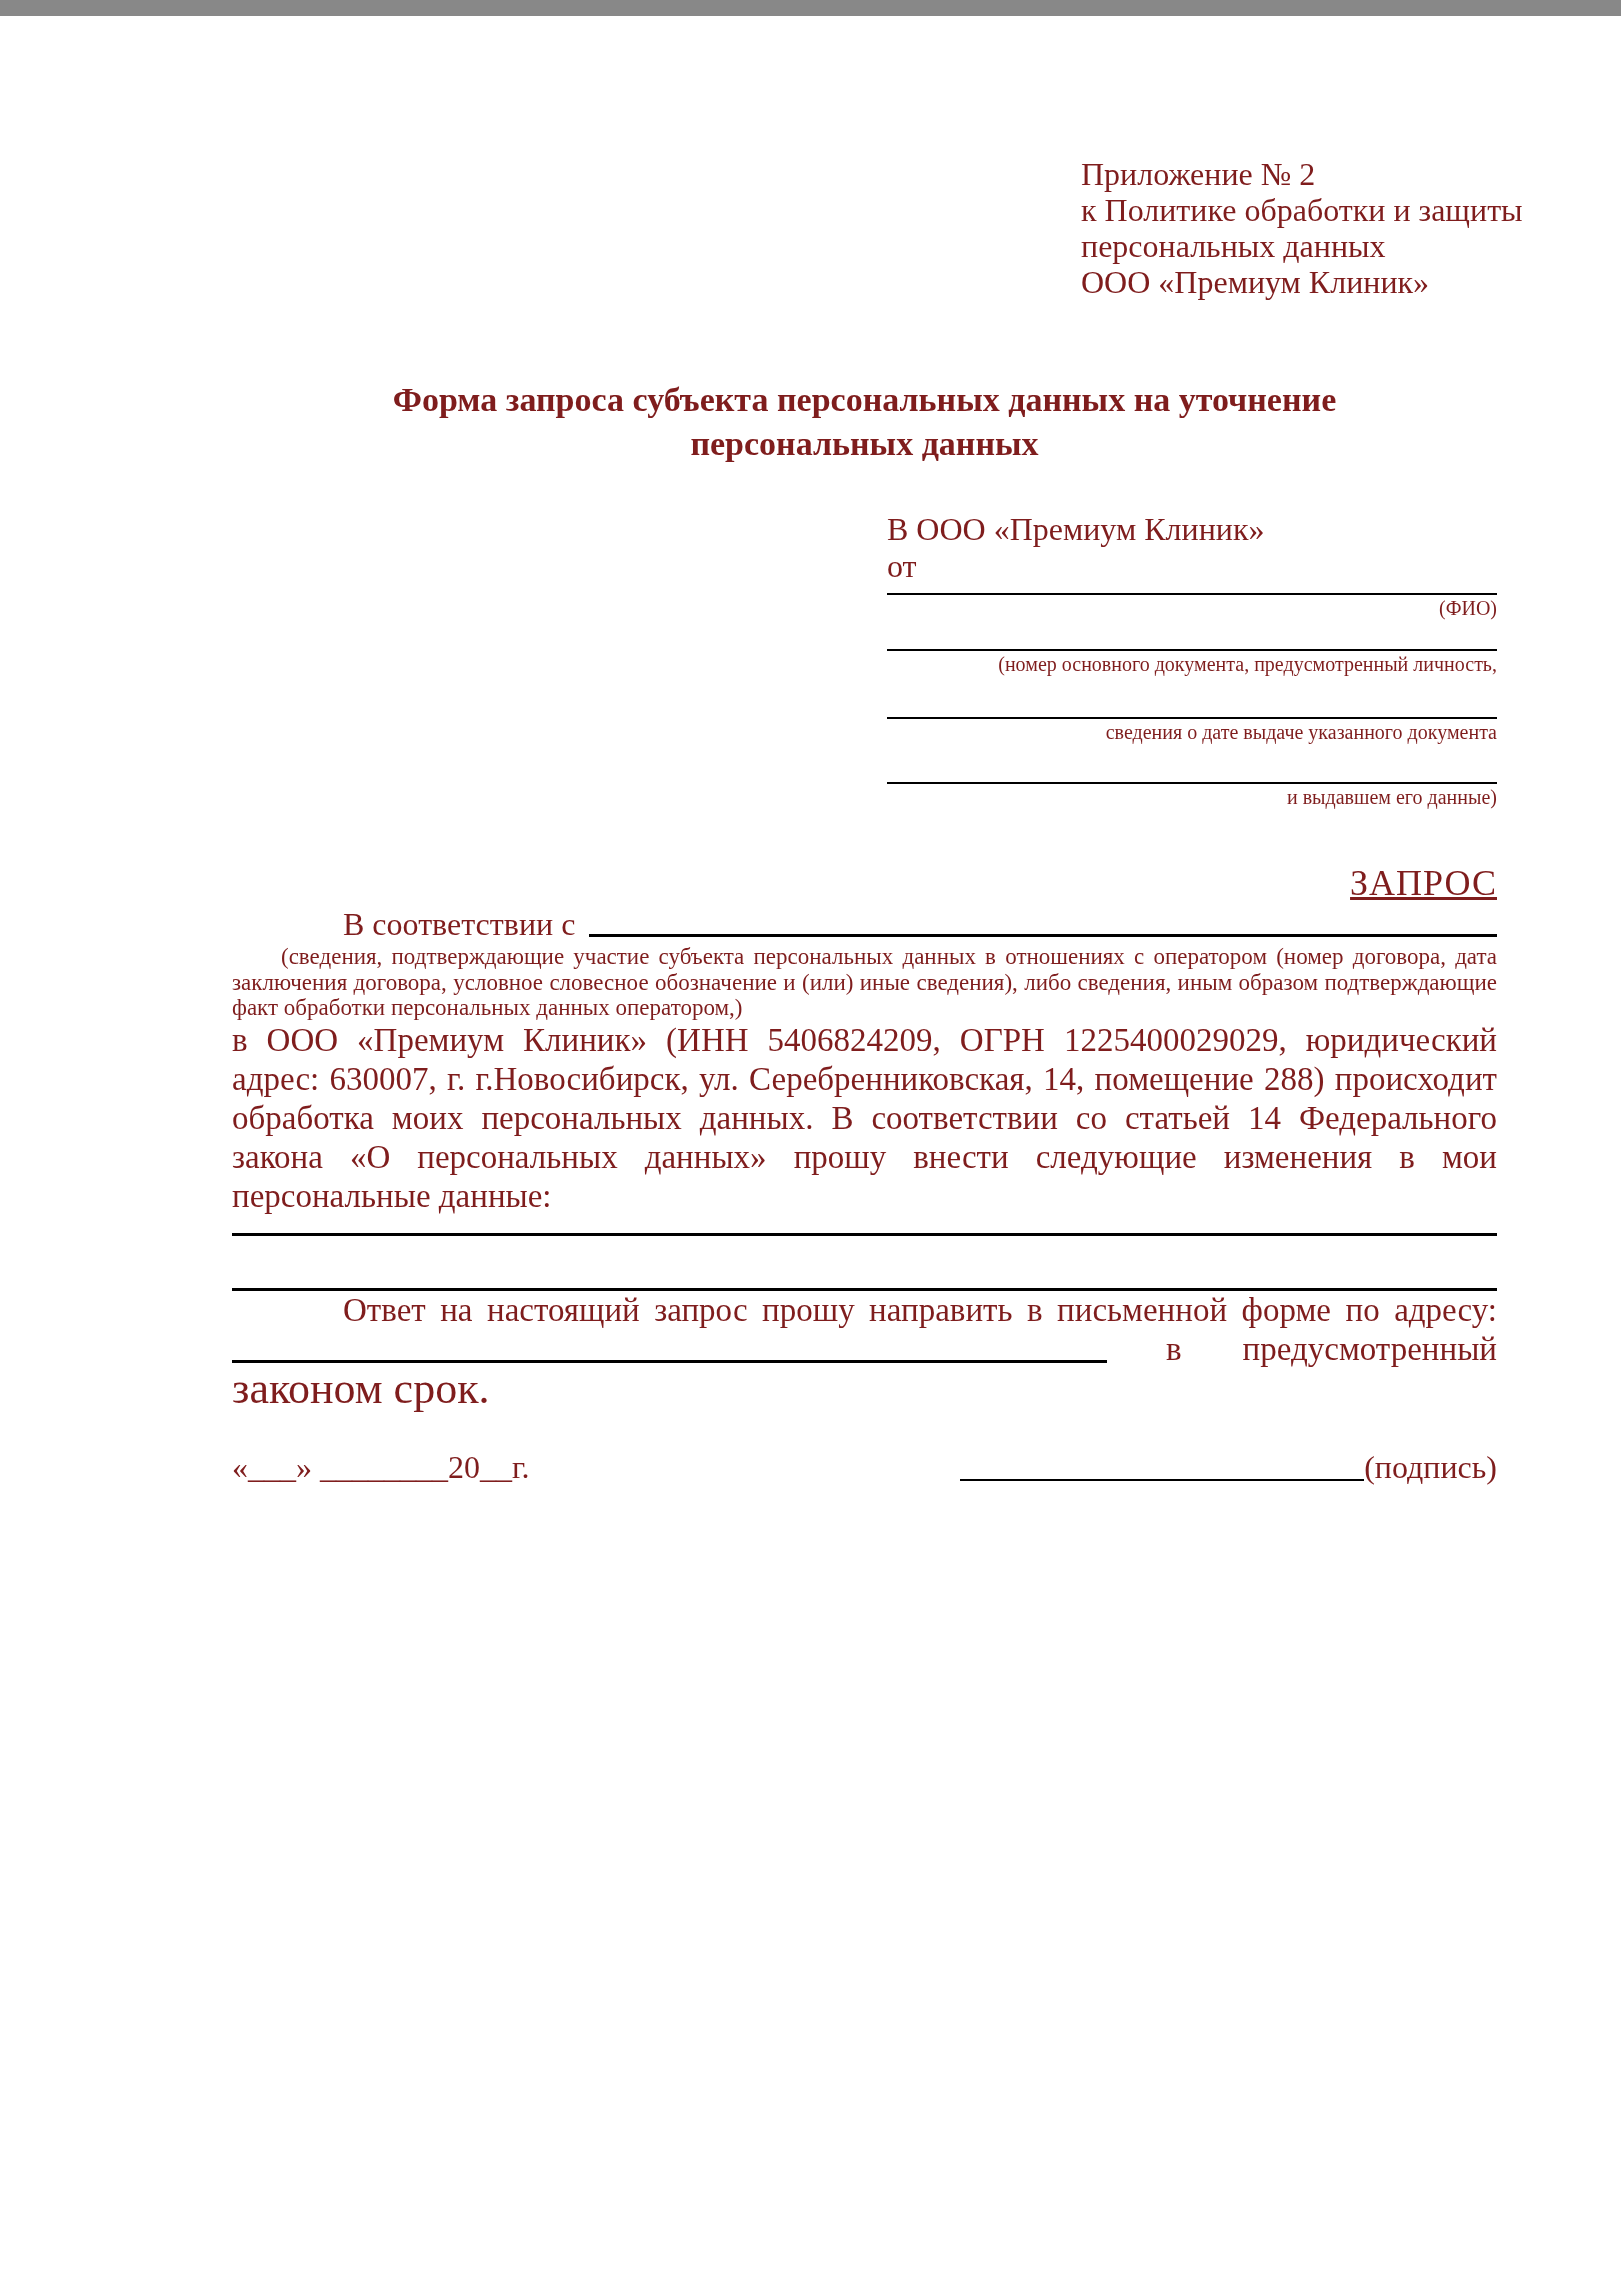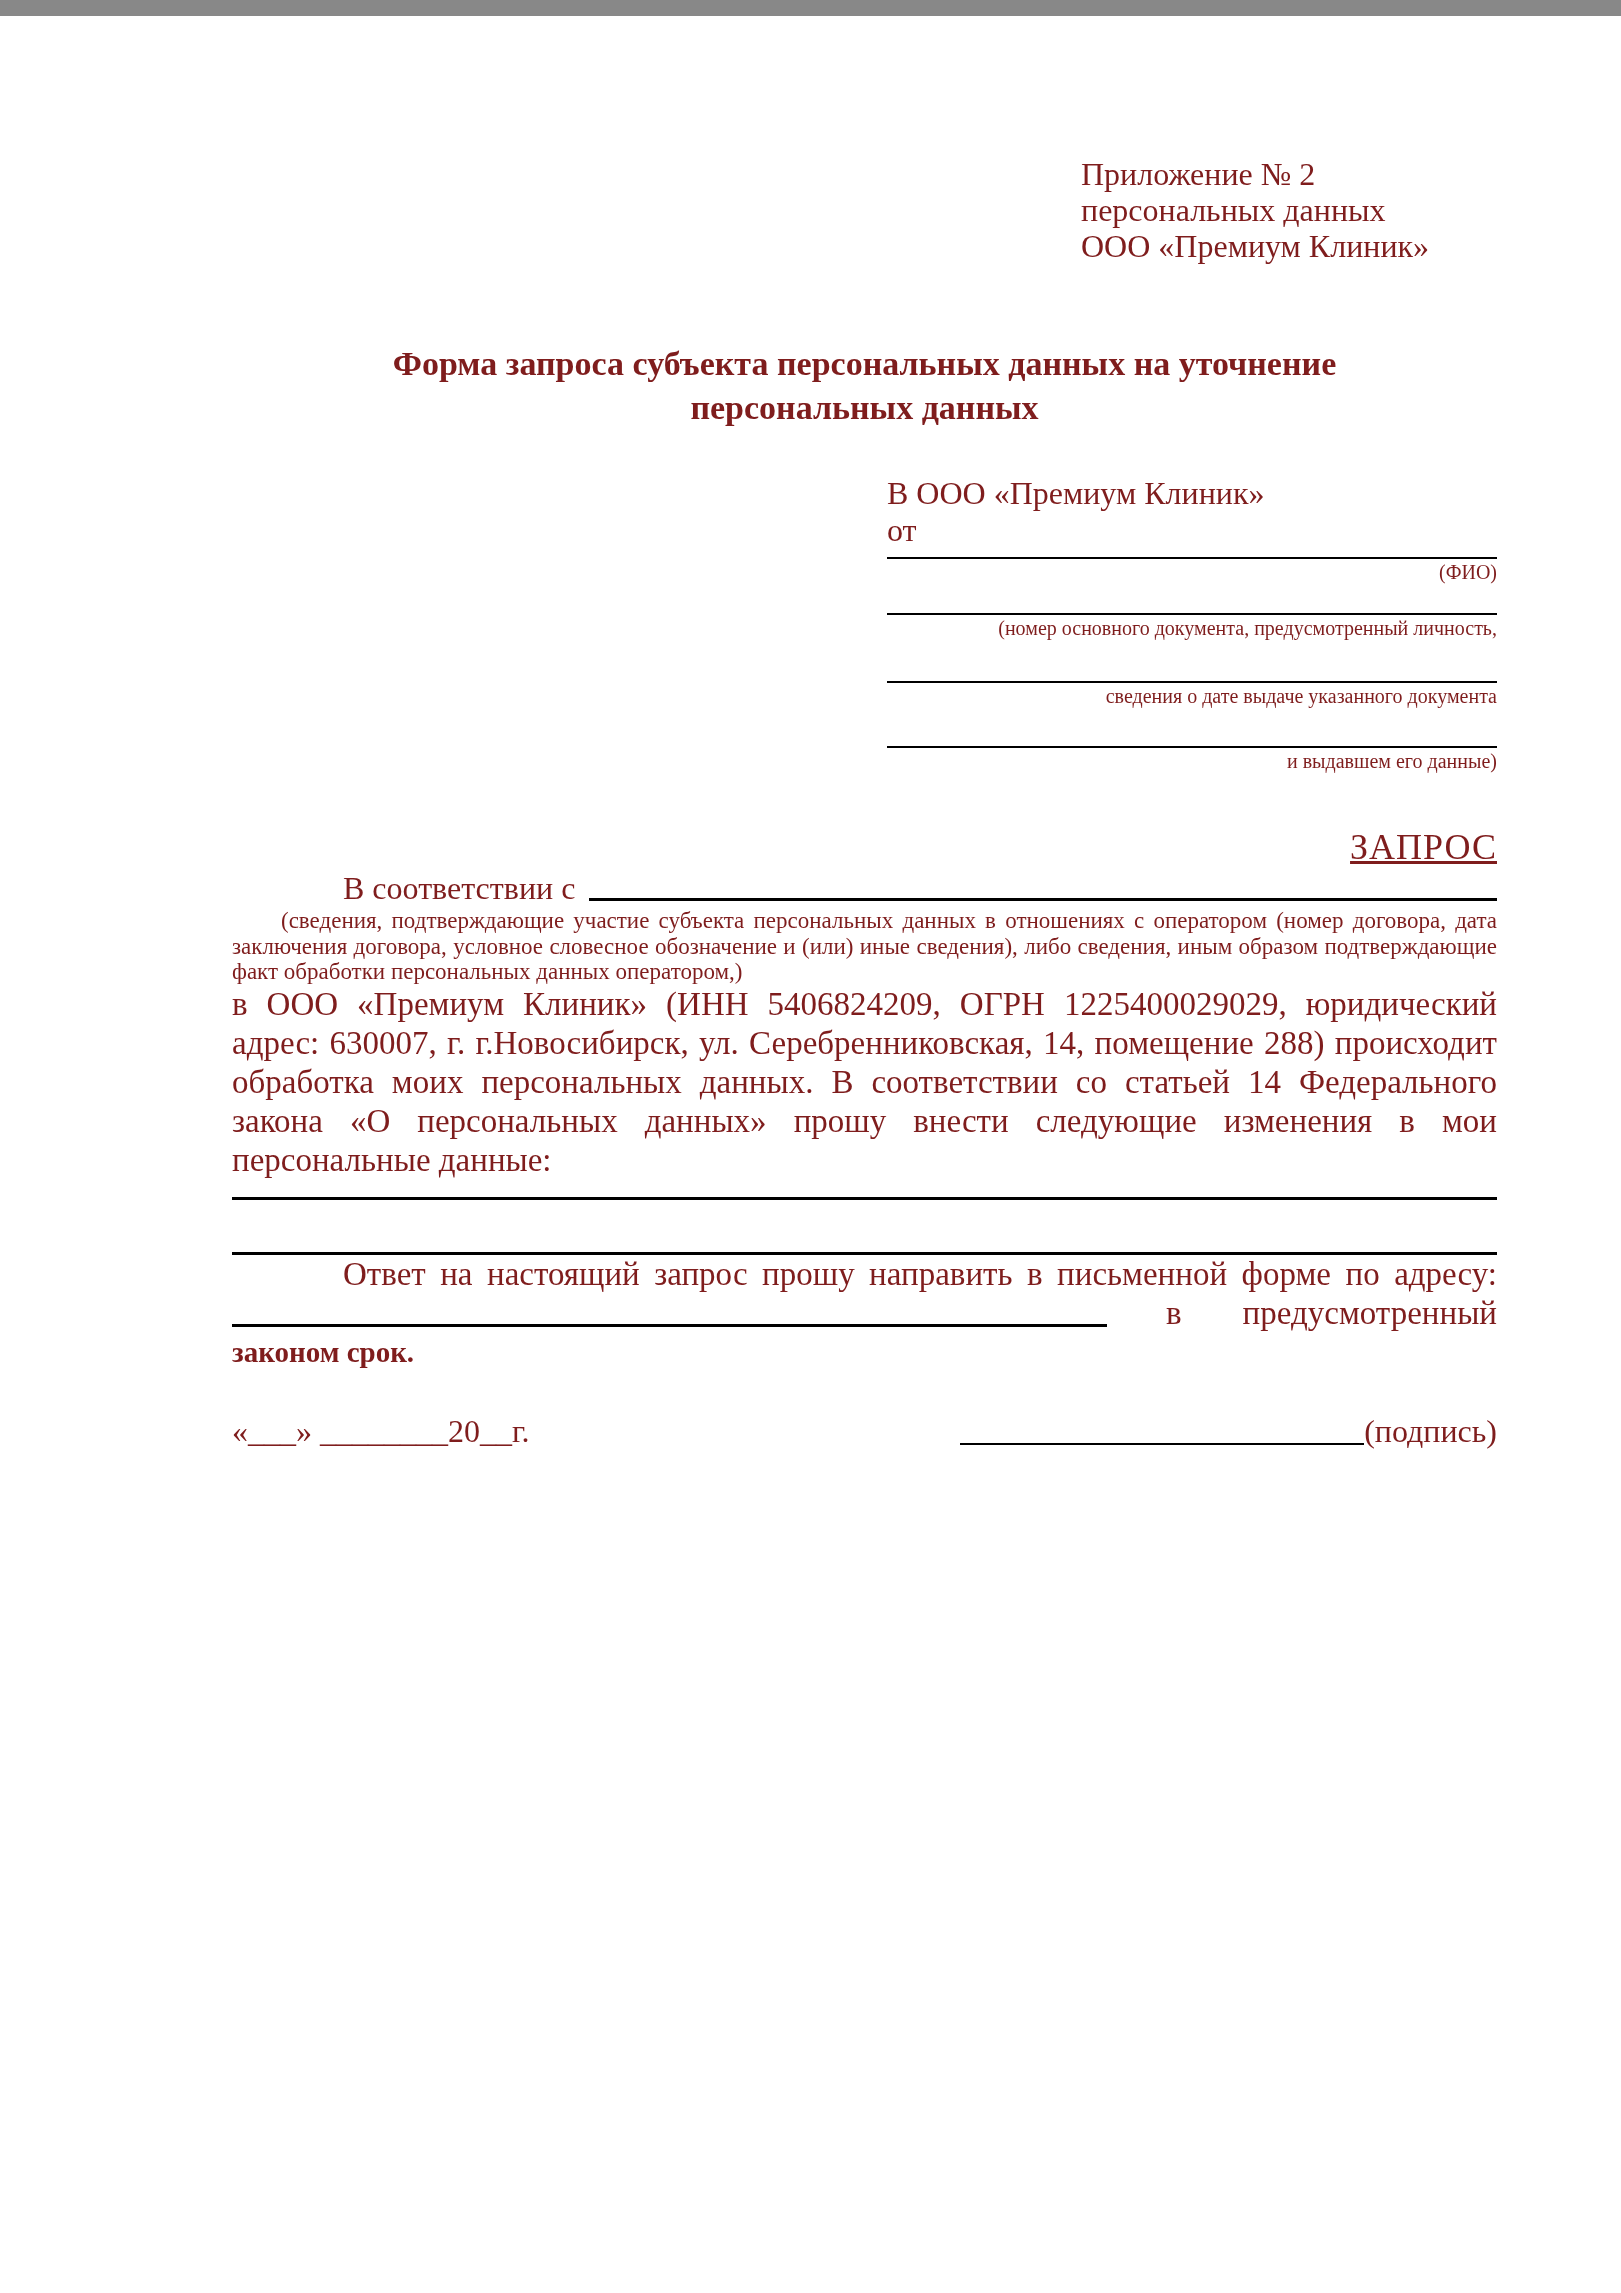--- a/index.html
+++ b/index.html
@@ -50,36 +50,37 @@
   
   .blank-a { height: 17.6px; border-bottom: 3.9px solid #000; }
   .blank-b { height: 52px; border-bottom: 3.9px solid #000; }
 
   
   .reply-intro { font-size: 33px; line-height: 39px; text-indent: 111px; text-align: justify; text-align-last: justify; }
   .reply-tail { display: flex; font-size: 33px; line-height: 39px; }
   .addr-fill { width: 875px; border-bottom: 3.9px solid #000; margin-bottom: 5.9px; }
   .w1 { margin-left: 59px; }
   .w2 { margin-left: auto; }
-  .reply-end { font-size: 29px; line-height: 39px; font-weight: bold; }
+  .reply-end { font-size: 44px; line-height: 39px; }
 
   
   .sign-row { margin-top: 39px; display: flex; font-size: 32px; line-height: 41px; }
   .date-blank { white-space: nowrap; }
   .flex-sp { flex: 1; }
   .sig-uline { width: 404px; border-bottom: 2.9px solid #000; margin-bottom: 6.9px; }
   .sig-caption { white-space: nowrap; }
 </style>
 </head>
 <body>
 
 <div class="page">
 
   <div class="annex">
     <div>Приложение № 2</div>
+    <div>к Политике обработки и защиты</div>
     <div>персональных данных</div>
     <div>ООО «Премиум Клиник»</div>
   </div>
 
   <h1 class="title">
     <span>Форма запроса субъекта персональных данных на уточнение</span><br>
     <span>персональных данных</span>
   </h1>
 
   <div class="addressee">

